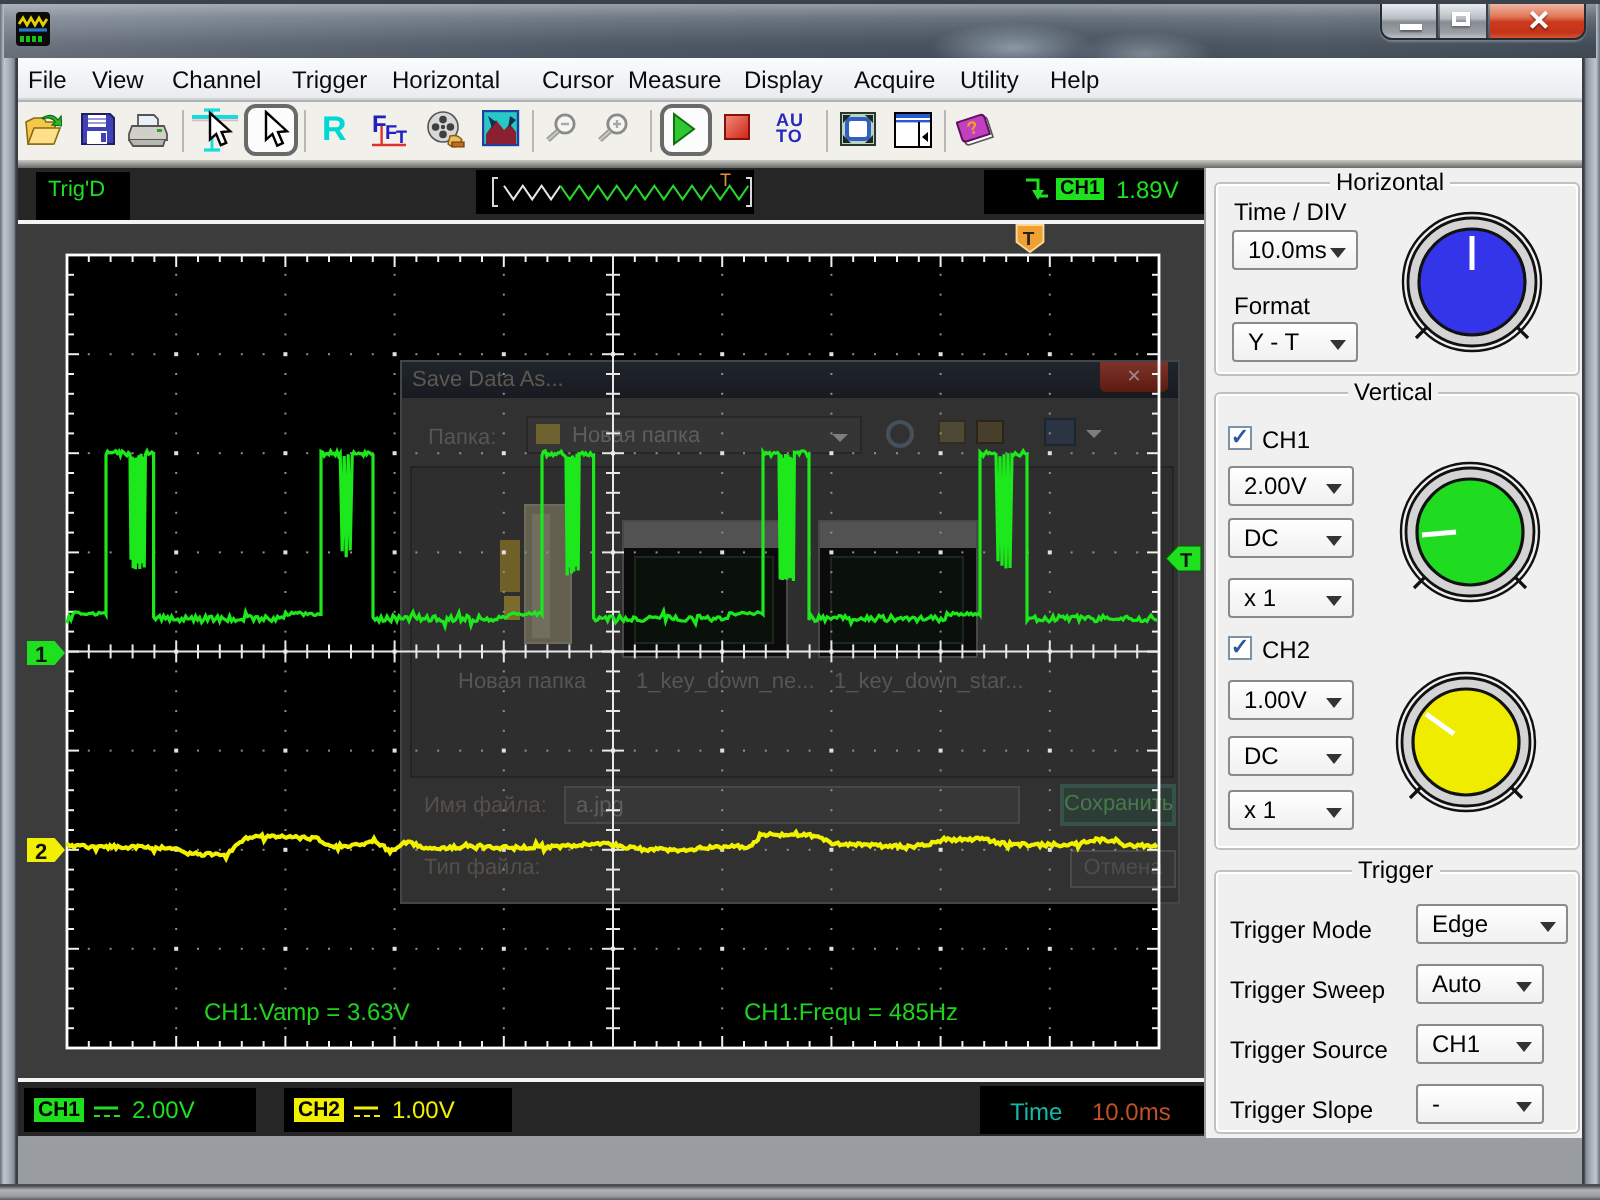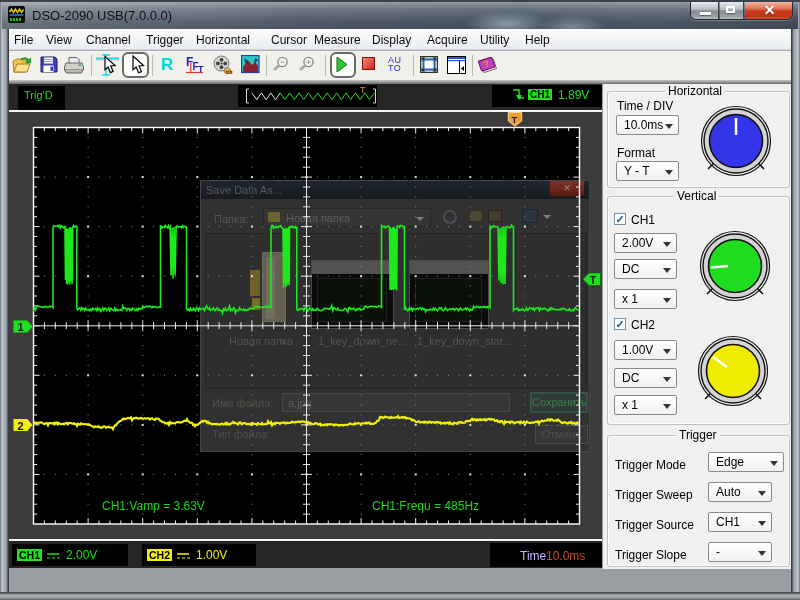--- a/index.html
+++ b/index.html
@@ -37,21 +37,20 @@
     <div class="abs" id="frameR"></div>
     <div class="abs" id="frameB"></div>
 <div class="abs" id="titletop"></div>
     <div class="abs" id="title">
   <svg class="abs" style="left:6px;top:4px" width="18" height="18" viewBox="0 0 18 18">
     <rect x="0" y="0" width="17" height="17" rx="2" fill="#0a0a0a"></rect>
     <polyline points="1.5,6 3.5,3 5.5,6.5 7.5,3 9.5,6.5 11.5,3 13.5,6.5 15.5,3.5" fill="none" stroke="#e8d000" stroke-width="1.4"></polyline>
     <line x1="1.5" y1="9" x2="15.5" y2="9" stroke="#2878c8" stroke-width="1.6"></line>
     <path d="M2 15 v-3 h2 v3 h1 v-3 h2 v3 h1 v-3 h2 v3 h1 v-3 h2 v3 z" fill="#18c018"></path>
   </svg>
-  <div class="abs txt">DSO-2090 USB(7.0.0.0)</div>
 </div>
 <div class="abs" style="left:690px;top:2px;width:103px;height:18px;border:1px solid #262b31;border-top:none;border-radius:0 0 6px 6px;overflow:hidden;box-shadow:0 1px 1px rgba(255,255,255,0.25)">
 <div class="abs" style="left:0;top:0;width:28px;height:18px;background:linear-gradient(180deg,#e8ecf0 0,#b8bec4 40%,#868c92 50%,#9aa0a6 80%,#c8ccd0);border-right:1px solid #3a4046">
         <div class="abs" style="left:9px;top:10px;width:11px;height:3px;background:#fff;box-shadow:0 1px 1px rgba(0,0,0,0.4)"></div>
       </div>
 <div class="abs" style="left:29px;top:0;width:24px;height:18px;background:linear-gradient(180deg,#e8ecf0 0,#b8bec4 40%,#868c92 50%,#9aa0a6 80%,#c8ccd0);border-right:1px solid #3a4046">
         <div class="abs" style="left:6px;top:4px;width:9px;height:7px;border:2px solid #fff;box-shadow:0 1px 1px rgba(0,0,0,0.3)"></div>
       </div>
 <div class="abs" style="left:54px;top:0;width:49px;height:18px;background:linear-gradient(180deg,#f0b4a4 0,#e07858 35%,#cc3a1e 50%,#c43318 80%,#d86040);color:#fff;font-size:14px;font-weight:bold;text-align:center;line-height:17px;text-shadow:0 1px 1px rgba(0,0,0,0.4)">✕</div>
 </div>
@@ -134,21 +133,21 @@
 <line x1="7" y1="9.5" x2="2" y2="14" stroke="#9a9a98" stroke-width="2.6"></line>
 <line x1="7" y1="9.5" x2="2" y2="14" stroke="#c8c8c4" stroke-width="1"></line>
 <line x1="8.5" y1="6" x2="12.5" y2="6" stroke="#a8a8a8" stroke-width="1.2"></line>
       <line x1="10.5" y1="4" x2="10.5" y2="8" stroke="#a8a8a8" stroke-width="1.2"></line>
     </svg>
     <div class="abs" style="left:330px;top:52px;width:26px;height:26px;border:2px solid #6a6a6a;border-radius:6px;background:#fcfcfc"></div>
     <svg class="abs" style="left:335px;top:56px" width="15" height="17" viewBox="0 0 15 17">
       <path d="M2 1 l10 7.5 L2 16 z" fill="#30c830" stroke="#107010" stroke-width="1"></path>
     </svg>
     <div class="abs" style="left:362px;top:57px;width:13px;height:13px;background:linear-gradient(135deg,#f08878,#d02818);border:1px solid #881008"></div>
-    <div class="abs" style="left:388px;top:56px;font-size:9px;font-weight:normal;color:#2828c0;line-height:8px;letter-spacing:0.5px">AU<br>TO</div>
+    <div class="abs" style="left:388px;top:56px;font-size:9px;font-weight:bold;color:#2828c0;line-height:8px;letter-spacing:0.5px">AU<br>TO</div>
     <svg class="abs" style="left:420px;top:56px" width="19" height="18" viewBox="0 0 19 18">
 <rect x="0.5" y="0.5" width="17" height="16" fill="#bcd4c4" stroke="#28382c" stroke-width="1"></rect>
 <rect x="3.5" y="3.5" width="11" height="10" rx="2" fill="#fff" stroke="#3060c0" stroke-width="2"></rect>
 <path d="M1.5 1.5 h4 l-4 4 z M16.5 1.5 v4 l-4 -4 z M1.5 15.5 v-4 l4 4 z M16.5 15.5 h-4 l4 -4 z" fill="#1a2a20"></path>
 </svg>
     <svg class="abs" style="left:447px;top:56px" width="20" height="19" viewBox="0 0 20 19">
 <rect x="0.5" y="0.5" width="18" height="17" fill="#fff" stroke="#000" stroke-width="1"></rect>
 <rect x="1" y="1" width="17" height="2" fill="#2858d0"></rect>
 <rect x="1" y="4" width="17" height="1.2" fill="#2858d0"></rect>
 <line x1="12.5" y1="5" x2="12.5" y2="17" stroke="#000" stroke-width="1"></line>
@@ -1306,21 +1305,21 @@
     <span style="position:absolute;left:5px;top:5px;background:#f0f000;color:#000;font-size:10.5px;padding:0 2px;font-weight:bold">CH2</span>
     <svg width="18" height="12" style="position:absolute;left:34px;top:7px">
           <line x1="1" y1="3" x2="13" y2="3" stroke="#f0f000" stroke-width="1.5"></line>
           <line x1="1" y1="7" x2="4" y2="7" stroke="#f0f000"></line>
           <line x1="6" y1="7" x2="9" y2="7" stroke="#f0f000"></line>
           <line x1="11" y1="7" x2="14" y2="7" stroke="#f0f000"></line>
         </svg>
     <span class="yel" style="position:absolute;left:54px;top:4px;font-size:12px">1.00V</span>
   </div>
   <div class="blackbox" style="left:481px;top:2px;width:112px;height:24px">
-    <span style="position:absolute;left:30px;top:6px;font-size:12px;color:#c4b5fd">Time</span>
+    <span style="position:absolute;left:15px;top:6px;font-size:12px;color:#14b8a6">Time</span>
     <span style="position:absolute;left:56px;top:6px;font-size:12px;color:#c05028">10.0ms</span>
   </div>
 </div>
 
 
 <div class="abs" id="rpanel">
 <div class="gbox" style="left:4px;top:7px;width:183px;height:97px"></div>
       <div class="gtitle" style="left:62px;top:0px">Horizontal</div>
       <div class="lbl" style="left:14px;top:15px">Time / DIV</div>
       <div class="combo" style="left:13px;top:31px;width:63px">

